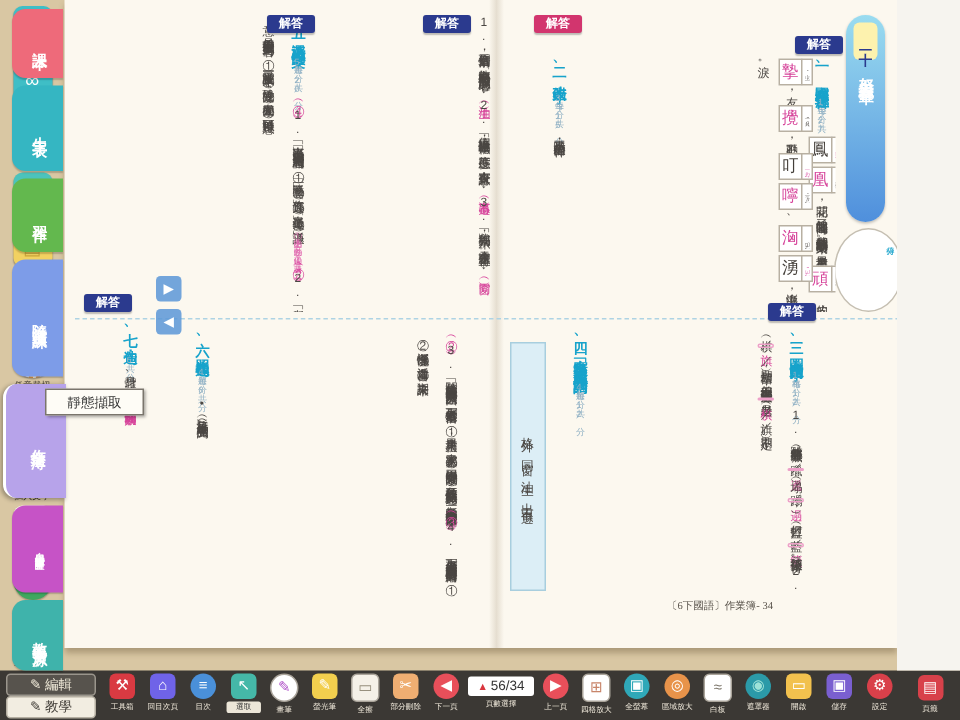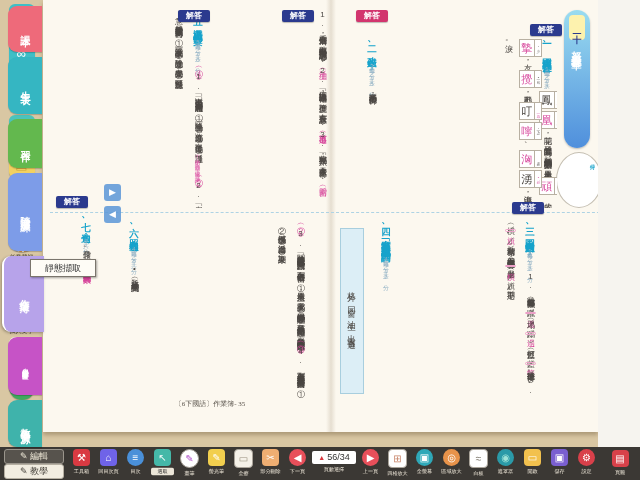--- a/index.html
+++ b/index.html
@@ -116,21 +116,21 @@
   <div id="badges">
       <div class="badge navy" style="left: 530px; top: 24px;">解答</div>
       <div class="badge pink" style="left: 356px; top: 10px;">解答</div>
       <div class="badge navy" style="left: 512px; top: 202px;">解答</div>
       <div class="badge navy" style="left: 282px; top: 10px;">解答</div>
       <div class="badge navy" style="left: 178px; top: 10px;">解答</div>
       <div class="badge navy" style="left: 56px; top: 196px;">解答</div>
     </div>
   <div class="wordbank" id="wordbank">格外　同窗　油生　出言不遜</div>
 
-  <div class="footer" style="left:120px">〔6下國語〕作業簿- 35</div>
+  <div class="footer" style="left:390px">〔6下國語〕作業簿- 34</div>
 
   <div id="sidebar">
       <div class="sitem" style="top: 4px;">
         <div class="sicon" style="background: rgb(63, 190, 198); color: rgb(255, 255, 255);">+</div>
         <div class="slabel">增加頁面</div>
       </div>
       <div class="sitem" style="top: 41px;">
         <div class="sicon" style="background: rgb(63, 190, 198); color: rgb(255, 255, 255);">∞</div>
         <div class="slabel">連結檔案</div>
       </div>

